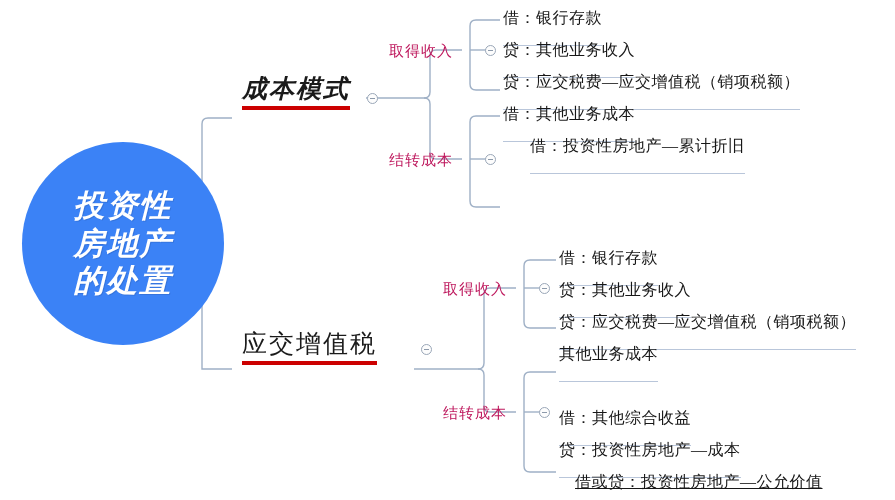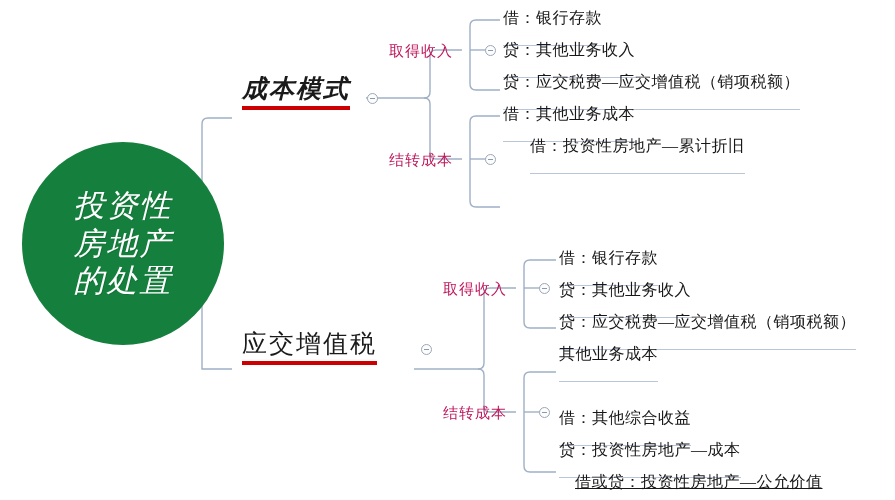--- a/index.html
+++ b/index.html
@@ -123,21 +123,21 @@
       <path d="M 543 288 H 524"></path>
       <path d="M 524 288 Q 524 288 524 282 V 266 Q 524 260 530 260 H 556"></path>
       <path d="M 524 288 Q 524 288 524 294 V 322 Q 524 328 530 328 H 556"></path>
 
       <path d="M 543 412 H 524"></path>
       <path d="M 524 412 Q 524 412 524 406 V 378 Q 524 372 530 372 H 556"></path>
       <path d="M 524 412 Q 524 412 524 418 V 466 Q 524 472 530 472 H 556"></path>
     </g>
   </svg>
 
-  <div class="center-node" style="background: #15803d;">
+  <div class="center-node" style="background: #3b82f6; font-weight: bold;">
     <span class="center-label" style="color: rgb(255, 255, 255);">投资性
 房地产
 的处置</span>
   </div>
 
   <div class="branch italic" style="left:236px;top:64px;margin-top:12px;">
     <span class="btext">成本模式</span>
     <span class="redline" style="background: rgb(204, 0, 0);"></span>
   </div>
   <div class="toggle" style="left:367px;top:93px;"></div>

